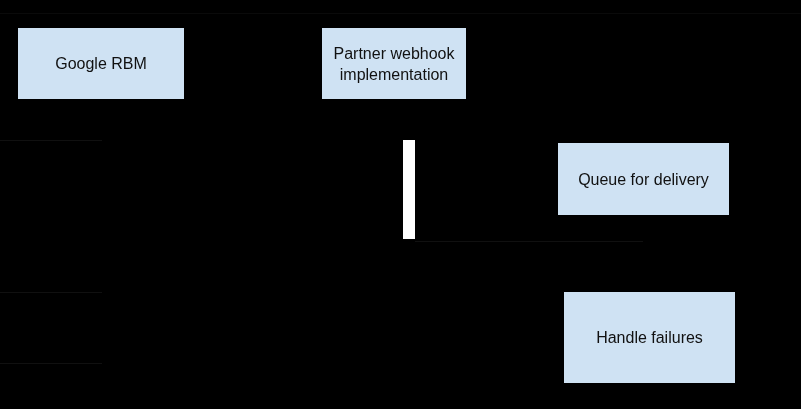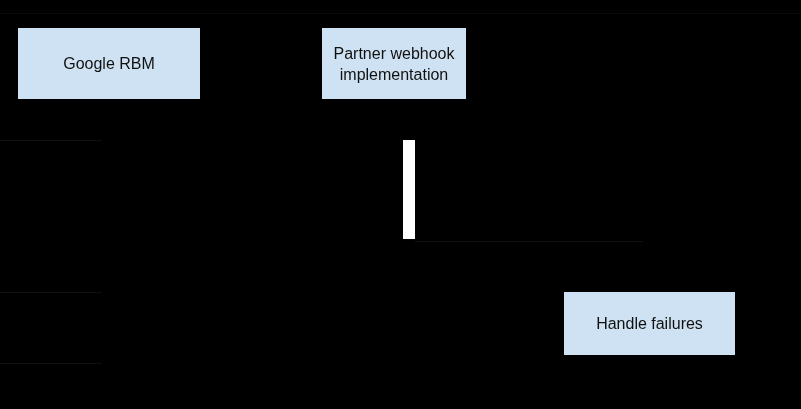--- a/index.html
+++ b/index.html
@@ -35,25 +35,25 @@
   }
   .faint-line {
     position: absolute;
     height: 1px;
     background: var(--faint-line, #101010);
   }
   .faint-line.top-rule {
     background: var(--faint-line-top, #0a0a0a);
   }
   
-  #node-google-rbm       { left: 18px;  top: 28px;  width: 182px; height: 71px; }
+  #node-google-rbm       { left: 18px;  top: 28px;  width: 166px; height: 71px; }
   #node-partner-webhook  { left: 322px; top: 28px;  width: 144px; height: 71px; }
   #activation-bar        { left: 403px; top: 140px; width: 12px;  height: 99px; }
   #node-queue            { left: 558px; top: 143px; width: 171px; height: 72px; }
-  #node-handle-failures  { left: 564px; top: 292px; width: 171px; height: 63px; }
+  #node-handle-failures  { left: 564px; top: 292px; width: 171px; height: 91px; }
   #rule-top              { left: 0;     top: 13px;  width: 801px; }
   #arrow-1               { left: 0;     top: 140px; width: 102px; }
   #arrow-2               { left: 415px; top: 241px; width: 228px; }
   #arrow-3               { left: 0;     top: 292px; width: 102px; }
   #arrow-4               { left: 0;     top: 363px; width: 102px; }
 </style>
 </head>
 <body>
 
 <div id="canvas">
@@ -65,20 +65,23 @@
   </div>
 
   <div class="node" id="node-partner-webhook">
     <span class="label">Partner webhook implementation</span>
   </div>
 
   <div class="faint-line" id="arrow-1"></div>
 
   <div class="activation" id="activation-bar"></div>
 
+  <div class="node" id="node-queue">
+    <span class="label">Queue for delivery</span>
+  </div>
 
   <div class="faint-line" id="arrow-2"></div>
 
   <div class="faint-line" id="arrow-3"></div>
 
   <div class="node" id="node-handle-failures">
     <span class="label">Handle failures</span>
   </div>
 
   <div class="faint-line" id="arrow-4"></div>

